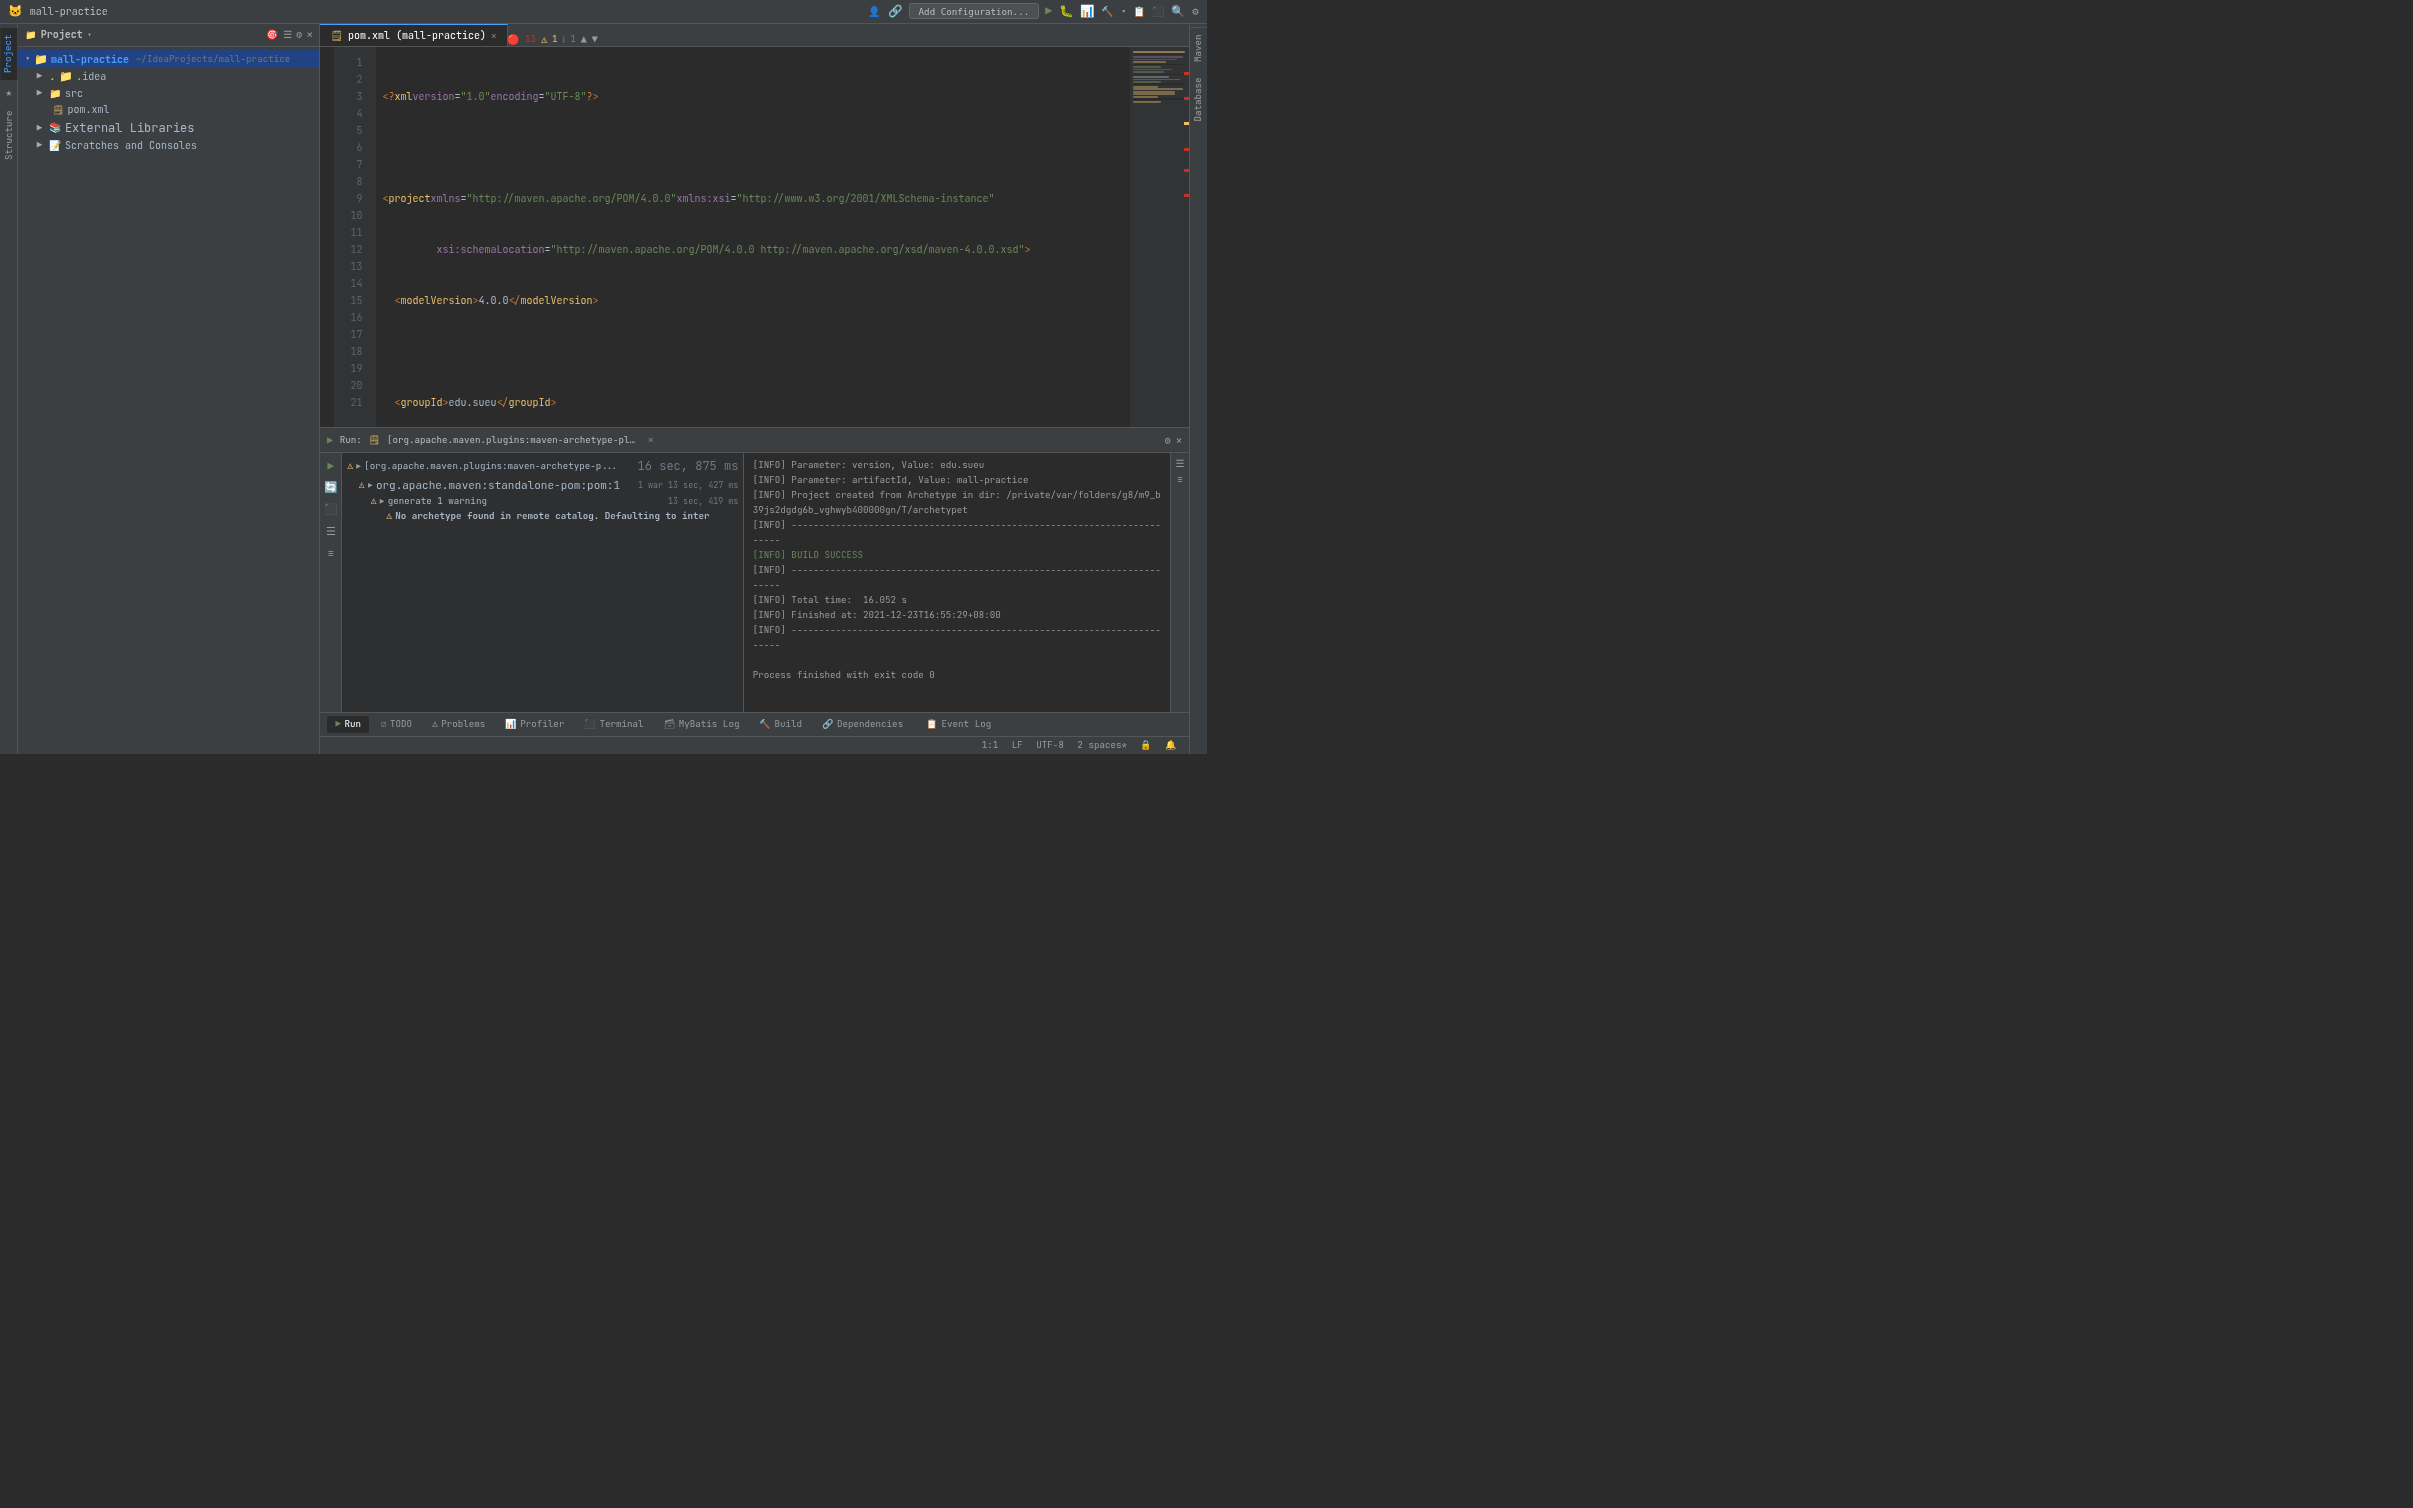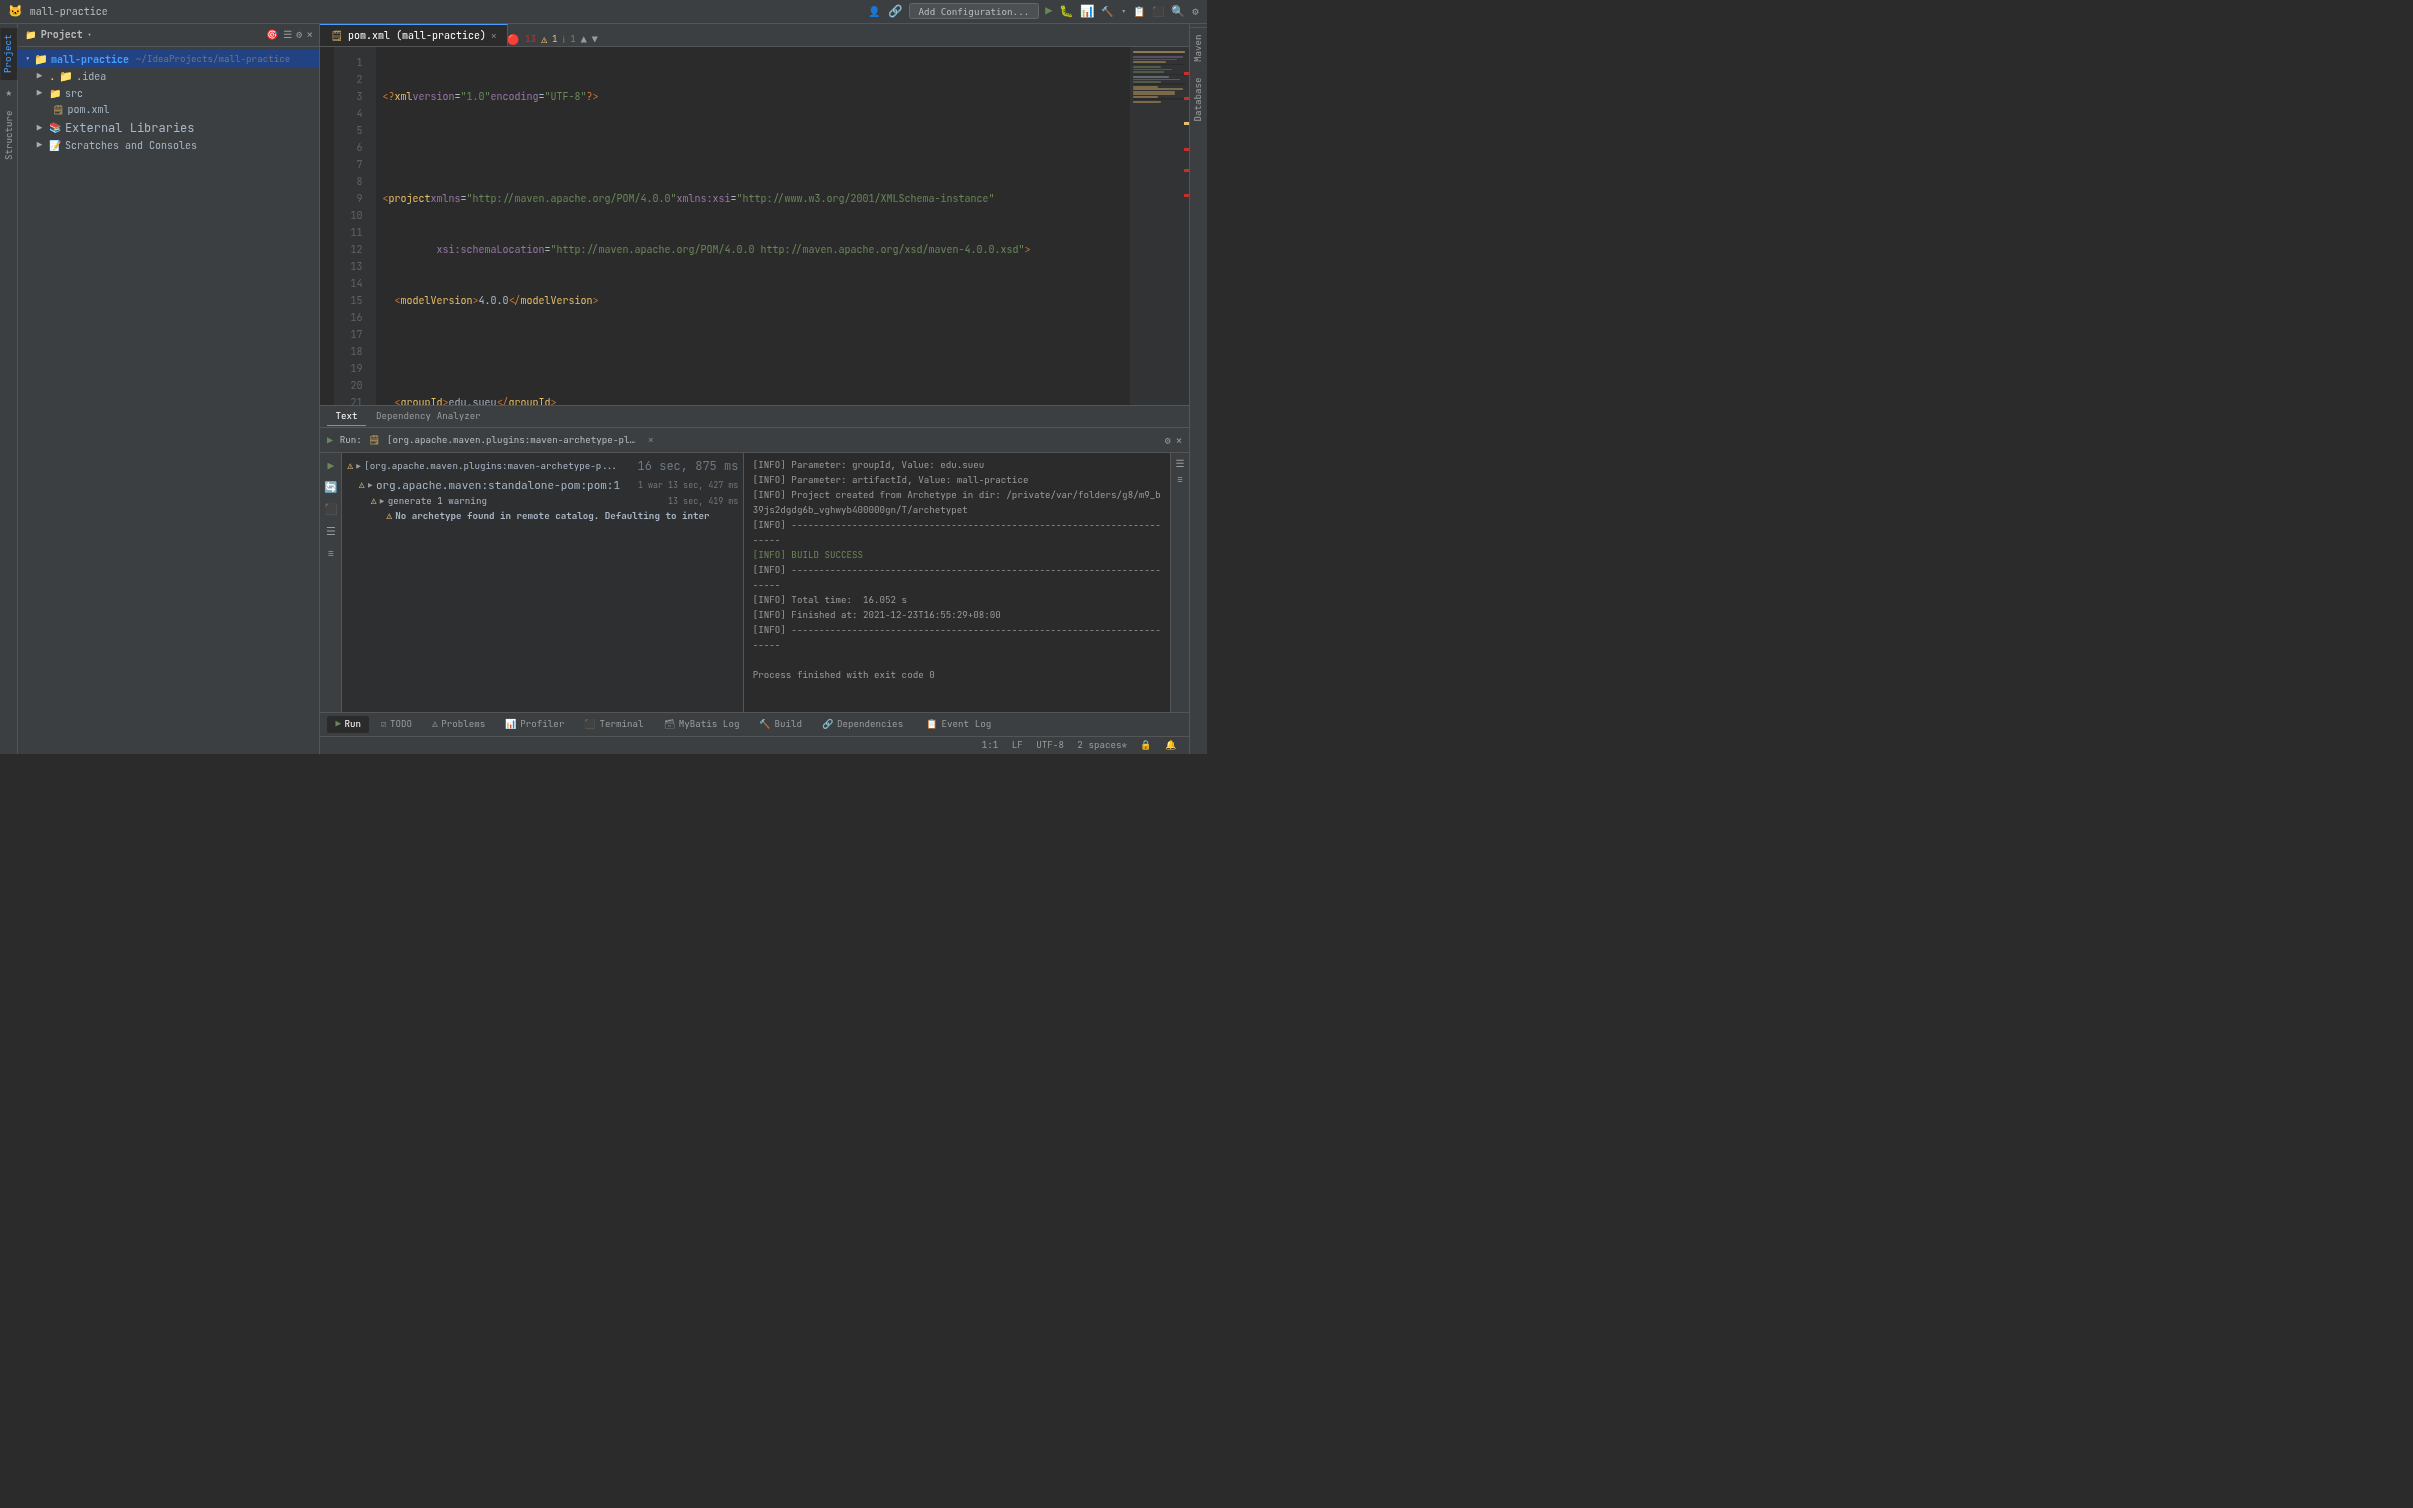--- a/index.html
+++ b/index.html
@@ -476,24 +476,20 @@
           <div style="position:absolute;right:0;top:50px;width:5px;height:2.5px;background:#c5312a;"></div>
           <div style="position:absolute;right:0;top:75px;width:5px;height:2.5px;background:#e8bf6a;"></div>
           <div style="position:absolute;right:0;top:101px;width:5px;height:2.5px;background:#c5312a;"></div>
           <div style="position:absolute;right:0;top:122px;width:5px;height:2.5px;background:#c5312a;"></div>
           <div style="position:absolute;right:0;top:147px;width:5px;height:2.5px;background:#c5312a;"></div>
         </div>
       </div>
 
     </div>
 
-    <div id="editor-bottom-tabs">
-      <div class="editor-bottom-tab active">Text</div>
-      <div class="editor-bottom-tab">Dependency Analyzer</div>
-    </div>
 
     <div id="run-panel">
 
       <div id="run-panel-header">
         <span style="color:#6a8759;font-size:10px;">▶</span>
         <span style="color:#bbb;font-size:9.2px;">Run:</span>
         <span style="color:#e8bf6a;font-size:9.2px;">🗒</span>
         <span style="color:#bbb;font-size:9.2px;cursor:pointer;max-width:251px;overflow:hidden;text-overflow:ellipsis;white-space:nowrap;">[org.apache.maven.plugins:maven-archetype-plugin:R...</span>
         <span style="color:#888;font-size:9.2px;cursor:pointer;margin-left:3.4px;">✕</span>
         <div class="spacer"></div>
@@ -535,21 +531,21 @@
             <span class="spacer" style="flex:1;"></span>
             <span style="color:#6d7781;font-size:8.4px;">13 sec, 419 ms</span>
           </div>
           <div class="run-tree-item" style="padding-left:44px;">
             <span style="color:#e8bf6a;font-size:9.2px;">⚠</span>
             <span style="color:#a9b7c6;font-size:9.2px;font-weight:bold;">No archetype found in remote catalog. Defaulting to inter</span>
           </div>
         </div>
 
         <div id="run-output">
-          <div class="out-line out-info">[INFO] Parameter: groupId, Value: edu.sueu</div>
+          <div class="out-line out-info">[INFO] Parameter: version, Value: edu.sueu</div>
           <div class="out-line out-info">[INFO] Parameter: artifactId, Value: mall-practice</div>
           <div class="out-line out-info">[INFO] Project created from Archetype in dir: /private/var/folders/g8/m9_b39js2dgdg6b_vghwyb400000gn/T/archetypet</div>
           <div class="out-line out-info">[INFO] ------------------------------------------------------------------------</div>
           <div class="out-line out-success">[INFO] BUILD SUCCESS</div>
           <div class="out-line out-info">[INFO] ------------------------------------------------------------------------</div>
           <div class="out-line out-info">[INFO] Total time:  16.052 s</div>
           <div class="out-line out-info">[INFO] Finished at: 2021-12-23T16:55:29+08:00</div>
           <div class="out-line out-info">[INFO] ------------------------------------------------------------------------</div>
           <div class="out-line">&nbsp;</div>
           <div class="out-line out-exit">Process finished with exit code 0</div>

